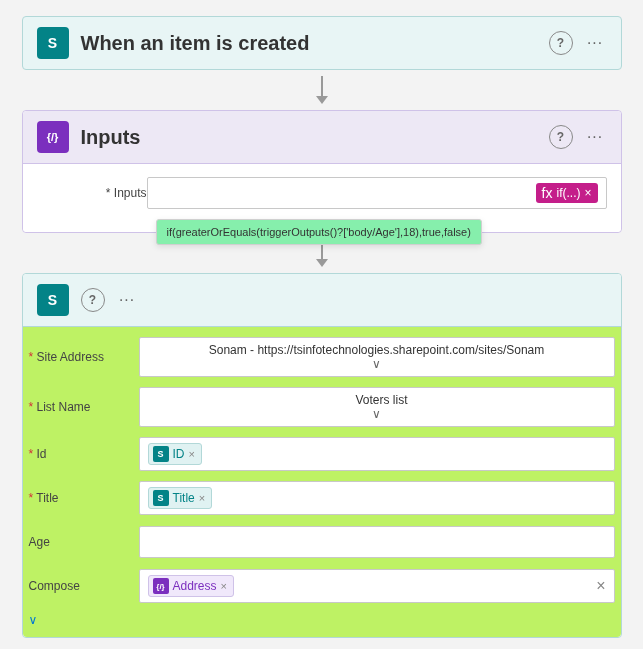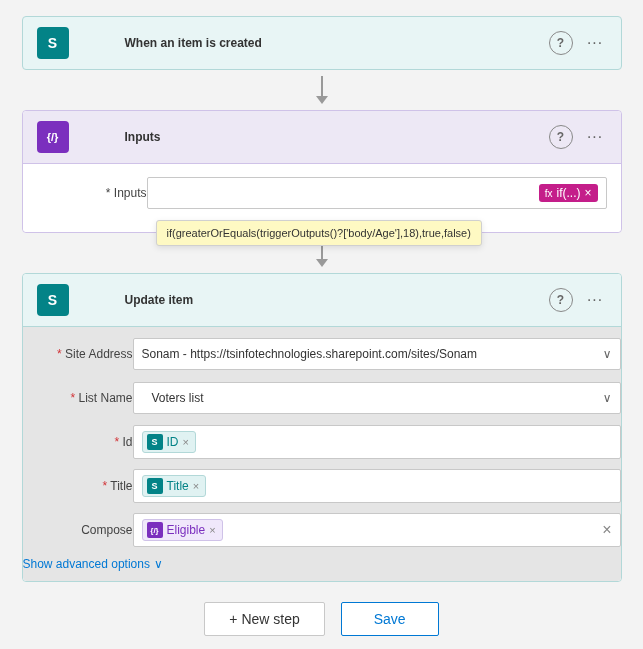--- a/index.html
+++ b/index.html
@@ -38,24 +38,23 @@
     .step-icon.sharepoint {
       background: #038387;
     }
 
     .step-icon.compose-icon {
       background: #7B2FBE;
     }
 
     .step-title {
       flex: 1;
-      font-size: 12px;
+      font-size: 20px;
       font-weight: 600;
       color: #333;
-      margin-left: 44px;
     }
 
     .step-actions {
       display: flex;
       align-items: center;
       gap: 10px;
     }
 
     .help-btn, .more-btn {
       background: none;
@@ -123,24 +122,23 @@
     .update-header {
       background: #e8f5f5;
       padding: 10px 14px;
       display: flex;
       align-items: center;
       border-radius: 4px 4px 0 0;
       border-bottom: 1px solid #b2d8d8;
     }
 
     .update-body {
-      padding: 10px 0;
-      background: #e5e5e5;
+      padding: 10px 6px;
+      background: #bef264;
       border-radius: 0 0 4px 4px;
-      text-align: right;
     }
 
     
     .field-row {
       display: flex;
       align-items: center;
       margin-bottom: 10px;
       min-height: 34px;
     }
 
@@ -164,20 +162,21 @@
       color: #333;
       min-height: 32px;
       display: flex;
       align-items: center;
       background: white;
     }
 
     .field-input.dropdown {
       justify-content: space-between;
       cursor: pointer;
+      flex-direction: column;
     }
 
     .field-input.tag-input {
       flex-wrap: wrap;
       gap: 4px;
     }
 
     
     .tag {
       display: inline-flex;
@@ -263,21 +262,21 @@
       padding: 2px 6px;
       font-size: 12px;
       gap: 4px;
       cursor: pointer;
     }
 
     .formula-tooltip {
       position: absolute;
       top: 36px;
       left: 0;
-      background: #fef9c3;
+      background: #86efac;
       border: 1px solid #d0d0d0;
       border-radius: 3px;
       padding: 6px 10px;
       font-size: 11px;
       color: #333;
       white-space: nowrap;
       box-shadow: 0 2px 6px rgba(0,0,0,0.1);
       z-index: 10;
     }
 
@@ -361,42 +360,41 @@
       </div>
     </div>
     <div class="compose-body">
       <div class="field-row">
         <div class="field-label">
           <span>* Inputs</span>
         </div>
         <div class="field-input tag-input" style="position:relative;">
           <div class="formula-container">
             <span class="formula-tag">
-              <span style="font-size:10px; ">fx</span>
+              <span style="font-size:14px; ">fx</span>
               <span>if(...)</span>
               <span style="cursor:pointer;">×</span>
             </span>
             <div class="formula-tooltip">
               <span>if(greaterOrEquals(triggerOutputs()?['body/Age'],18),true,false)</span>
             </div>
           </div>
         </div>
       </div>
     </div>
   </div>
 
   <div class="arrow-connector">
     <div class="arrow-line"></div>
     <div class="arrow-head"></div>
   </div>
 
   <div class="update-card">
     <div class="update-header">
       <div class="step-icon sharepoint">S</div>
-      <span class="step-title">Update item</span>
       <div class="step-actions">
         <button class="help-btn">?</button>
         <button class="more-btn">···</button>
       </div>
     </div>
     <div class="update-body">
 
       <div class="field-row">
         <div class="field-label"><span class="required">*</span> Site Address</div>
         <div class="field-input dropdown">
@@ -428,35 +426,38 @@
         <div class="field-label"><span class="required">*</span> Title</div>
         <div class="field-input tag-input">
           <span class="tag sharepoint-tag">
             <span class="tag-icon sp">S</span>
             <span>Title</span>
             <span class="tag-close">×</span>
           </span>
         </div>
       </div>
 
+      <div class="field-row">
+        <div class="field-label">Age</div>
+        <div class="field-input"></div>
+      </div>
 
       <div class="field-row">
         <div class="field-label">Compose</div>
         <div class="field-input tag-input" style="justify-content: space-between;">
           <span class="tag compose-tag">
             <span class="tag-icon comp" style="font-size:8px;">{/}</span>
-            <span>Eligible</span>
+            <span>Address</span>
             <span class="tag-close">×</span>
           </span>
           <span class="clear-btn">×</span>
         </div>
       </div>
 
       <a class="show-advanced">
-        <span>Show advanced options</span>
         <span>∨</span>
       </a>
 
     </div>
   </div>
 
   <div class="bottom-actions">
     <button class="btn-new-step">+ New step</button>
     <button class="btn-save">Save</button>
   </div>

